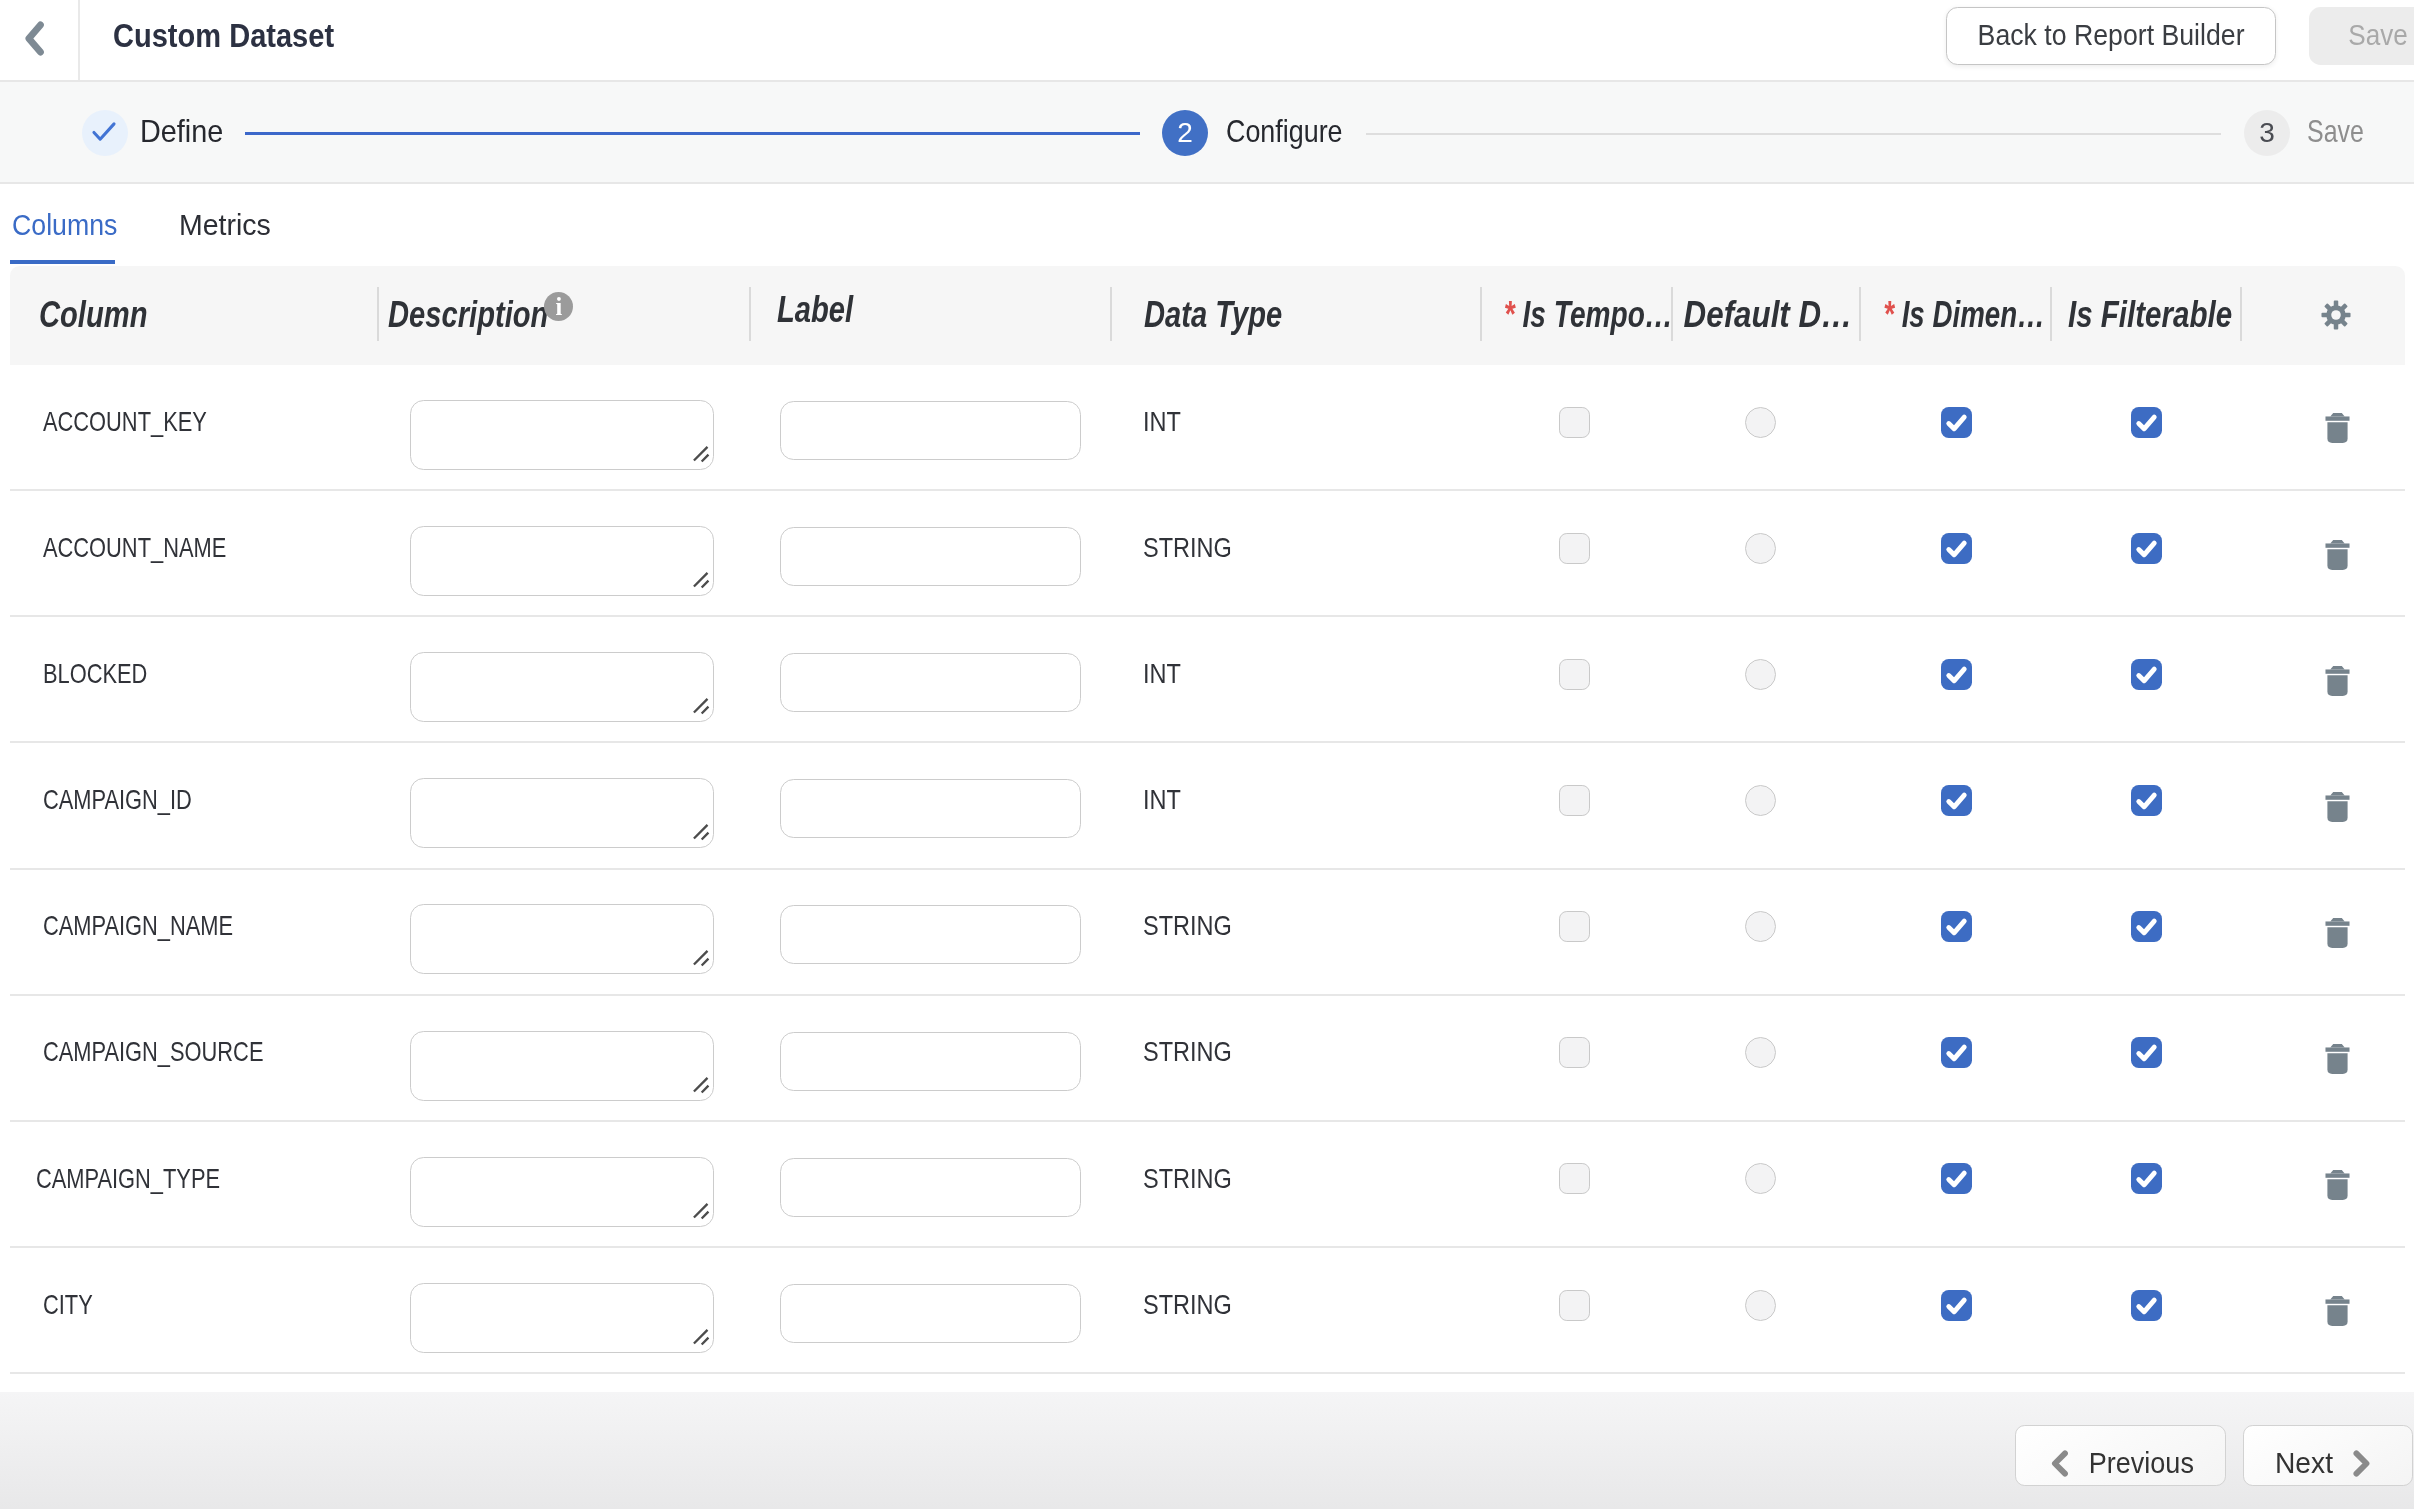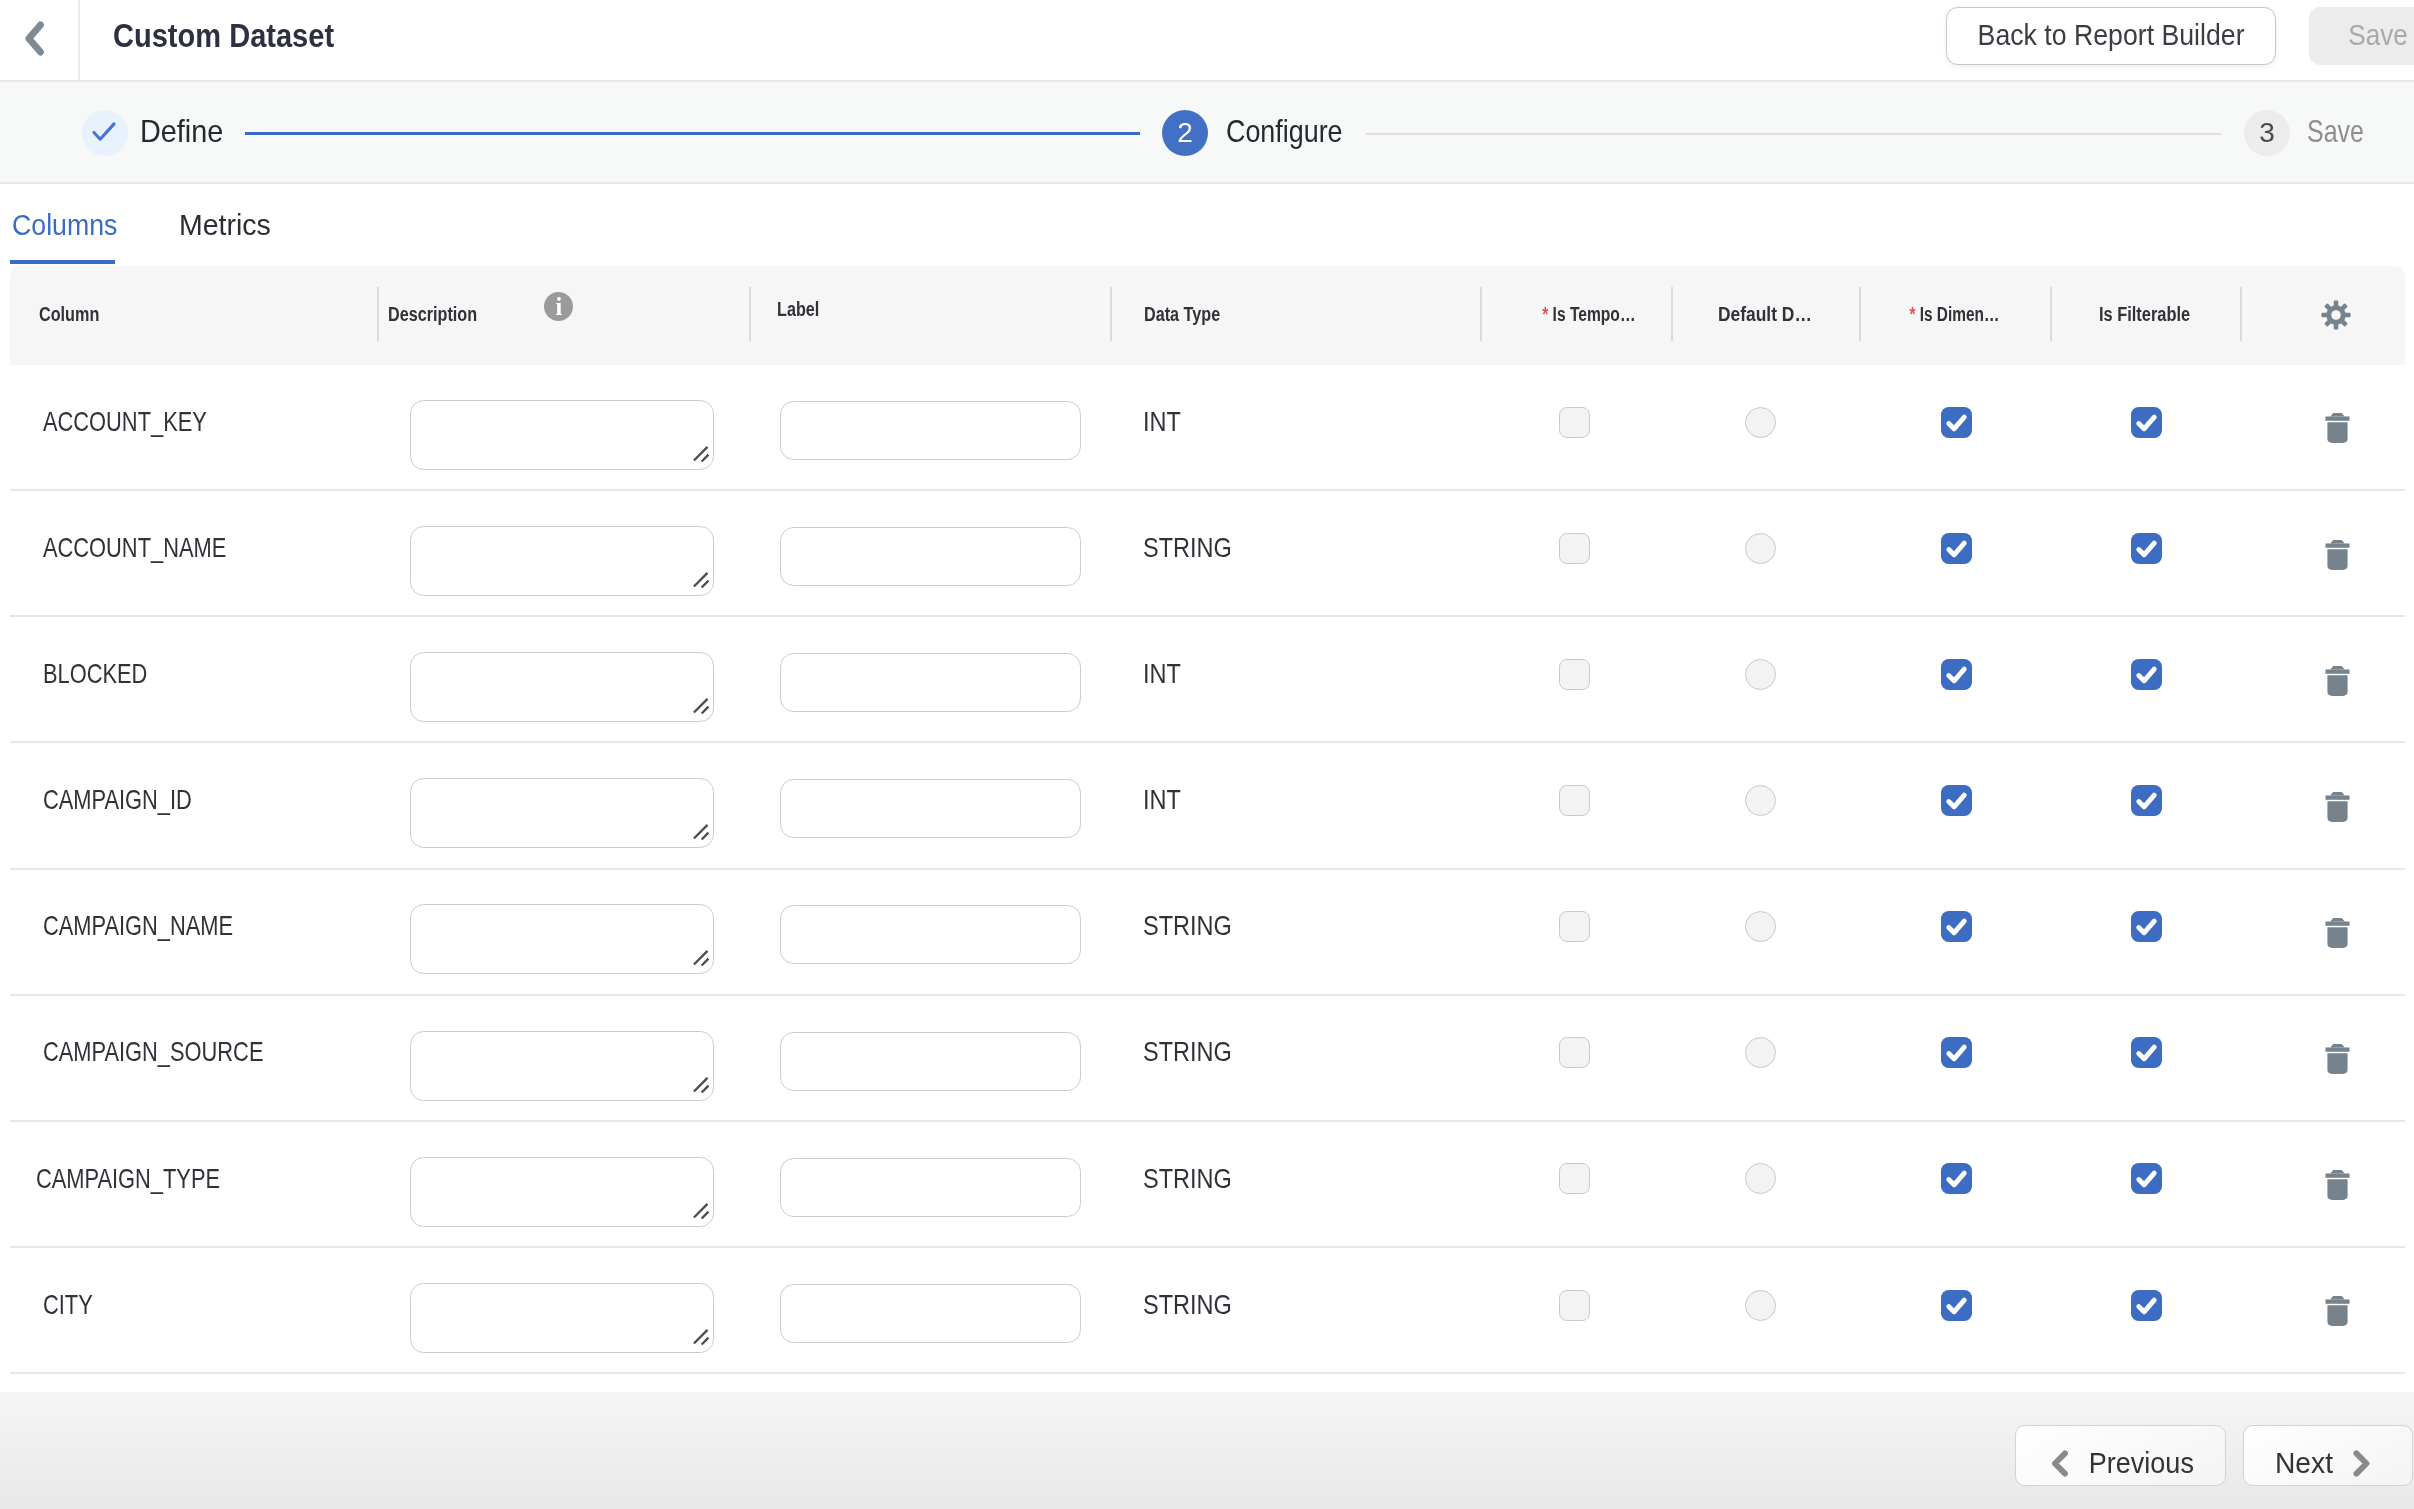--- a/index.html
+++ b/index.html
@@ -11,21 +11,21 @@
 .sx81 { display:inline-block; transform:scaleX(0.81); transform-origin:0 50%; white-space:nowrap; }
 .sxc { display:inline-block; transform:scaleX(0.87); transform-origin:50% 50%; white-space:nowrap; }
 .rowlabel { font-size:28px; line-height:31px; color:#303238; }
 .ta { width:304px; height:70px; border:1.9px solid #cccccc; border-radius:13.6px; background:#fff; }
 .grip { position:absolute; right:2.9px; bottom:5.8px; }
 .inp { width:301px; height:59px; border:1.9px solid #cccccc; border-radius:13.6px; background:#fff; }
 .cbu { width:31px; height:31px; border:1.9px solid #c9c9c9; border-radius:7.8px; background:#f3f3f4; }
 .rad { width:31px; height:31px; border:1.9px solid #c9c9c9; border-radius:50%; background:#f3f3f4; }
 .rowdiv { left:9.7px; width:2395px; height:1.9px; background:#e7e7e7; }
 .hsep { top:287px; width:1.9px; height:54px; background:#dadada; }
-.hdrtxt { font-size:20px; font-weight:bold; line-height:31px; color:#2f3237; }
+.hdrtxt { font-size:36px; font-weight:bold; line-height:31px; color:#2f3237;font-style:italic; }
 .star { color:#e0514d; }
 </style>
 </head>
 <body>
 
 <svg class="abs" style="left:24px;top:21.3px" width="21.3" height="35" viewBox="0 0 22 36">
     <path d="M17 4 L5 18 L17 32" fill="none" stroke="#7e8a94" stroke-width="7" stroke-linecap="round" stroke-linejoin="round"></path>
   </svg>
 <div class="abs" style="left:78px;top:0;width:1.9px;height:82px;background:#e9e9e9"></div>
 <div class="abs" style="left:113px;top:18.4px;font-size:33px;font-weight:bold;color:#2c3142;line-height:35px"><span style="display:inline-block;transform:scaleX(0.88);transform-origin:0 50%">Custom Dataset</span></div>

